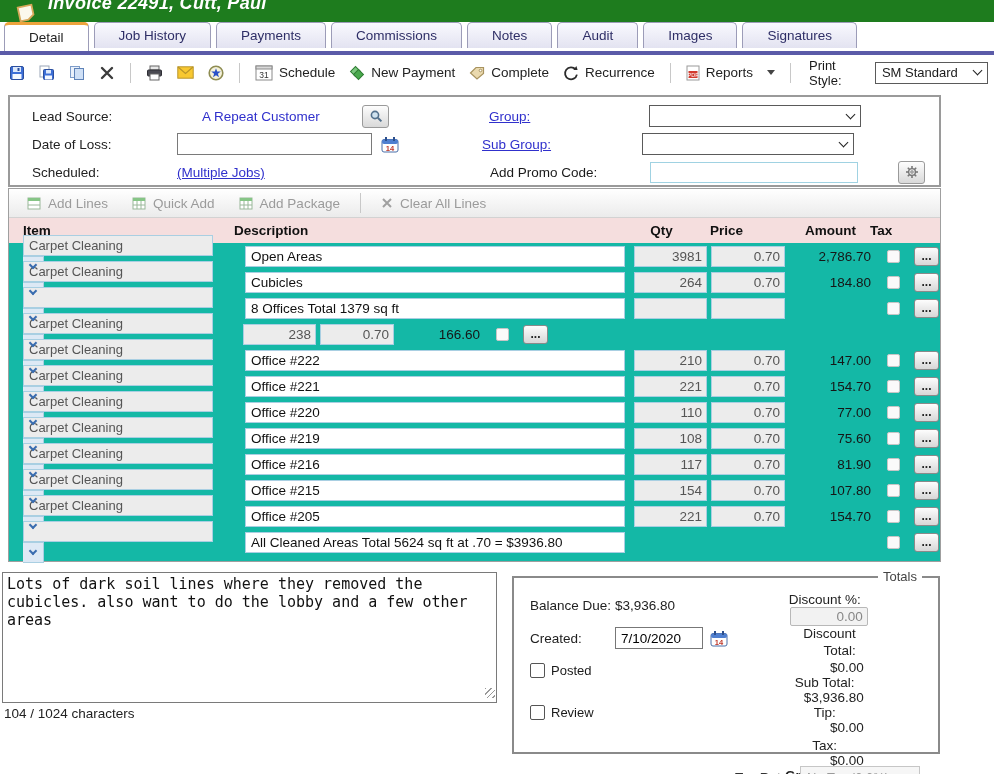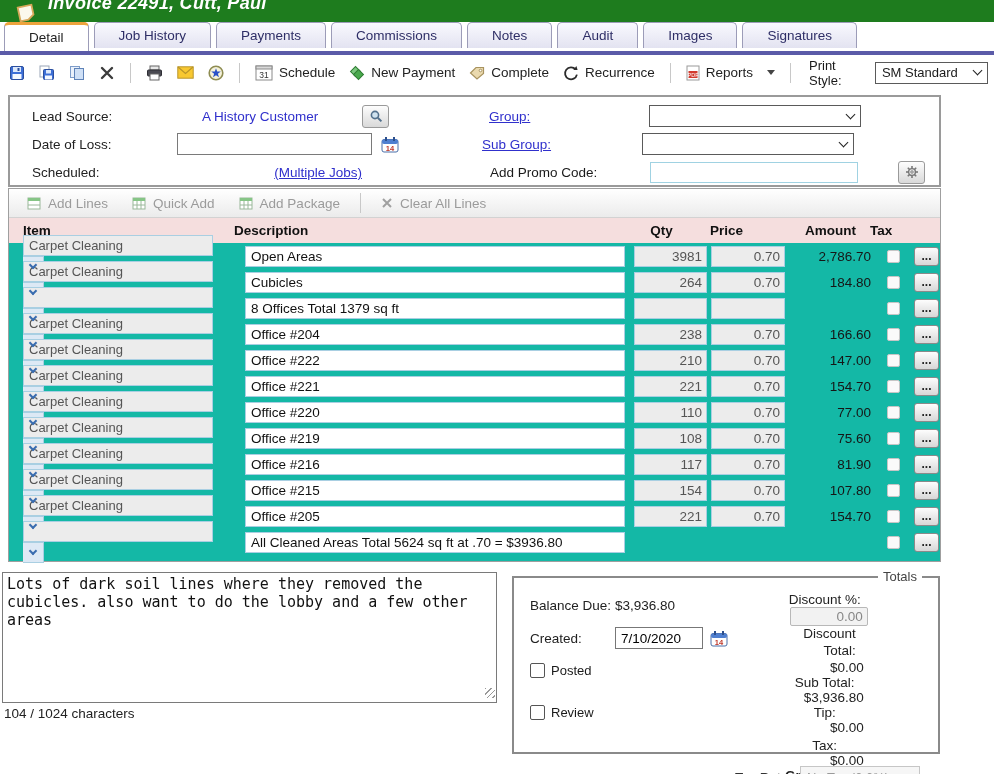--- a/index.html
+++ b/index.html
@@ -40,21 +40,21 @@
     border-bottom:1.6px solid #222; transform:rotate(45deg); margin-top:-4px; }
 
   
   .info-box { position:absolute; top:95px; left:8px; width:933px; height:92px;
     border:2px solid #9a9a9a; padding-top:5px; }
   .info-row { display:flex; align-items:center; height:28px; padding-left:22px; }
   .info-label { width:145px; color:#222; font-size:13.5px; }
   .link { color:#3030cc; text-decoration:underline; cursor:pointer; font-size:13.5px; }
   .link.nounderline { text-decoration:none; }
   .lead-value-slot { width:185px; padding-left:25px; }
-  .sched-slot { width:185px;text-align:right; }
+  .sched-slot { width:185px; }
   .text-input { height:22px; border:1px solid #7a7a7a; background:#fff; padding:0 5px;
     font-family:inherit; font-size:13.5px; width:195px; }
   .icon-btn { width:27px; height:23px; border:1px solid #9a9a9a; border-radius:3px;
     background:linear-gradient(#fdfdfd,#d9d9d9); display:flex; align-items:center;
     justify-content:center; cursor:pointer; }
   .right-col-label { width:160px; margin-left:100px; font-size:13.5px; }
   .group-select { width:212px; height:22px; }
   .promo-input { width:208px; height:21px; border:1px solid #a0d2e2; background:#fff;
     padding:0 5px; font-family:inherit; font-size:13.5px; }
   .gear-slot { margin-left:40px; }
@@ -285,21 +285,21 @@
     <div class="pseudo-select">
       <span>SM Standard</span>
       <span class="chev"></span>
     </div>
   </div>
 </div>
 
 <div class="info-box">
   <div class="info-row">
     <span class="info-label">Lead Source:</span>
-    <span class="lead-value-slot"><span class="link nounderline">A History Customer</span></span>
+    <span class="lead-value-slot"><span class="link nounderline">A Repeat Customer</span></span>
     <span class="icon-btn">
         <span>
           <svg width="14" height="14">
             <circle cx="6" cy="6" r="3.6" fill="#cfe2ef" stroke="#52708c" stroke-width="1.6"></circle>
             <line x1="8.8" y1="8.8" x2="12.4" y2="12.4" stroke="#52708c" stroke-width="2"></line>
           </svg>
         </span>
       </span>
     <span class="right-col-label"><span class="link">Group:</span></span>
     <div class="pseudo-select group-select">
@@ -450,21 +450,20 @@
       <button class="dots-btn">...</button>
     </div>
 
     <div class="line-row">
       <span class="item-combo">
           <span class="item-select">Carpet Cleaning</span>
           <span class="item-select-btn">
             <span class="chev-blue"></span>
           </span>
         </span>
-      <input class="desc-input" value="Office #204" style="">
       <input class="num-input qty" value="238" style="">
       <input class="num-input price" value="0.70" style="">
       <span class="amount">166.60</span>
       <span class="row-checkbox"></span>
       <button class="dots-btn">...</button>
     </div>
 
     <div class="line-row">
       <span class="item-combo">
           <span class="item-select">Carpet Cleaning</span>

